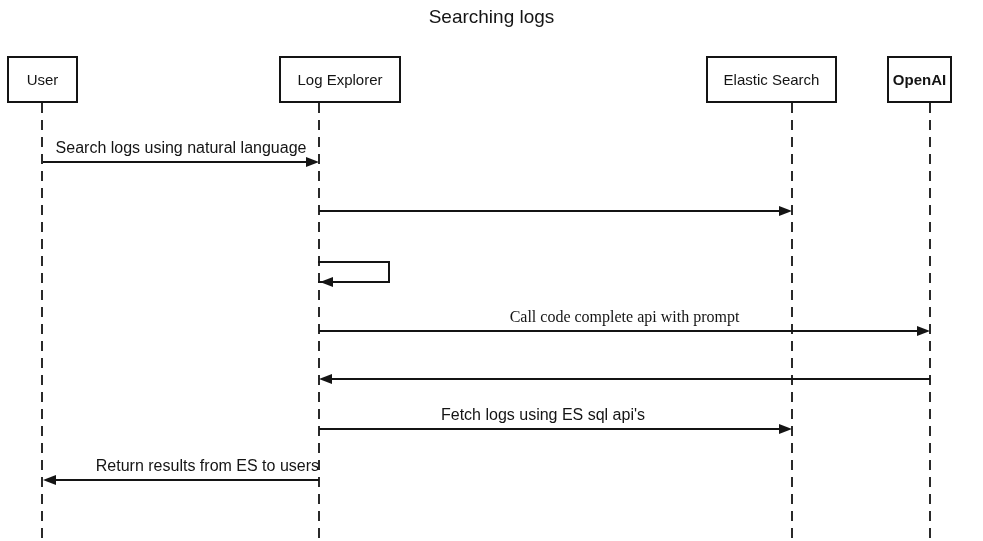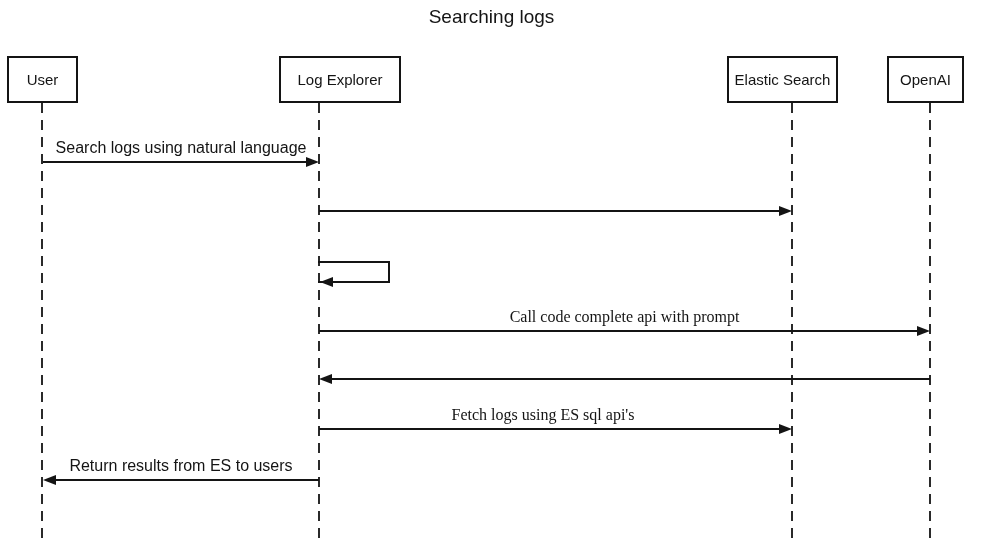--- a/index.html
+++ b/index.html
@@ -12,22 +12,22 @@
     font-size:19px;color:#141414;
   }
   .actor{
     position:absolute;top:56px;height:47px;box-sizing:border-box;
     border:2px solid #141414;background:#ffffff;
     display:flex;align-items:center;justify-content:center;
     font-size:15px;white-space:nowrap;text-align:center;
   }
   .actor.user{left:7px;width:71px;}
   .actor.log{left:258px;width:122px;margin-left:21px;}
-  .actor.es{left:727px;width:111px;}
-  .actor.oa{left:887px;width:77px;}
+  .actor.es{left:706px;width:131px;}
+  .actor.oa{left:887px;width:65px;font-weight:bold;}
   .lifeline{
     position:absolute;top:103px;height:438px;width:2px;
     background:repeating-linear-gradient(to bottom,#2a2a2a 0 10px,transparent 10px 17px);
   }
   .lifeline.user{left:41px;}
   .lifeline.log{left:318px;}
   .lifeline.es{left:791px;}
   .lifeline.oa{left:929px;}
   .msg-label{
     position:absolute;font-size:16px;line-height:16px;color:#141414;
@@ -61,25 +61,25 @@
   .m3-head{left:320px;top:277px;}
   
   .m4-label{left:319px;width:611px;top:309px;font-family:Liberation Serif, serif;}
   .m4-line{left:319px;top:330px;width:598px;}
   .m4-head{left:917px;top:326px;}
   
   .m5-label{left:319px;width:611px;top:357px;}
   .m5-line{left:332px;top:378px;width:598px;}
   .m5-head{left:319px;top:374px;}
   
-  .m6-label{left:319px;width:448px;top:407px;font-family:Liberation Serif, serif;}
+  .m6-label{left:319px;width:448px;top:407px;}
   .m6-line{left:319px;top:428px;width:460px;}
   .m6-head{left:779px;top:424px;}
   
-  .m7-label{left:43px;width:276px;top:458px;}
+  .m7-label{left:43px;width:276px;top:458px;text-align:right;}
   .m7-line{left:56px;top:479px;width:263px;}
   .m7-head{left:43px;top:475px;}
 </style>
 </head>
 <body>
 
 <div id="stage">
 
   <div class="title">Searching logs</div>
 

